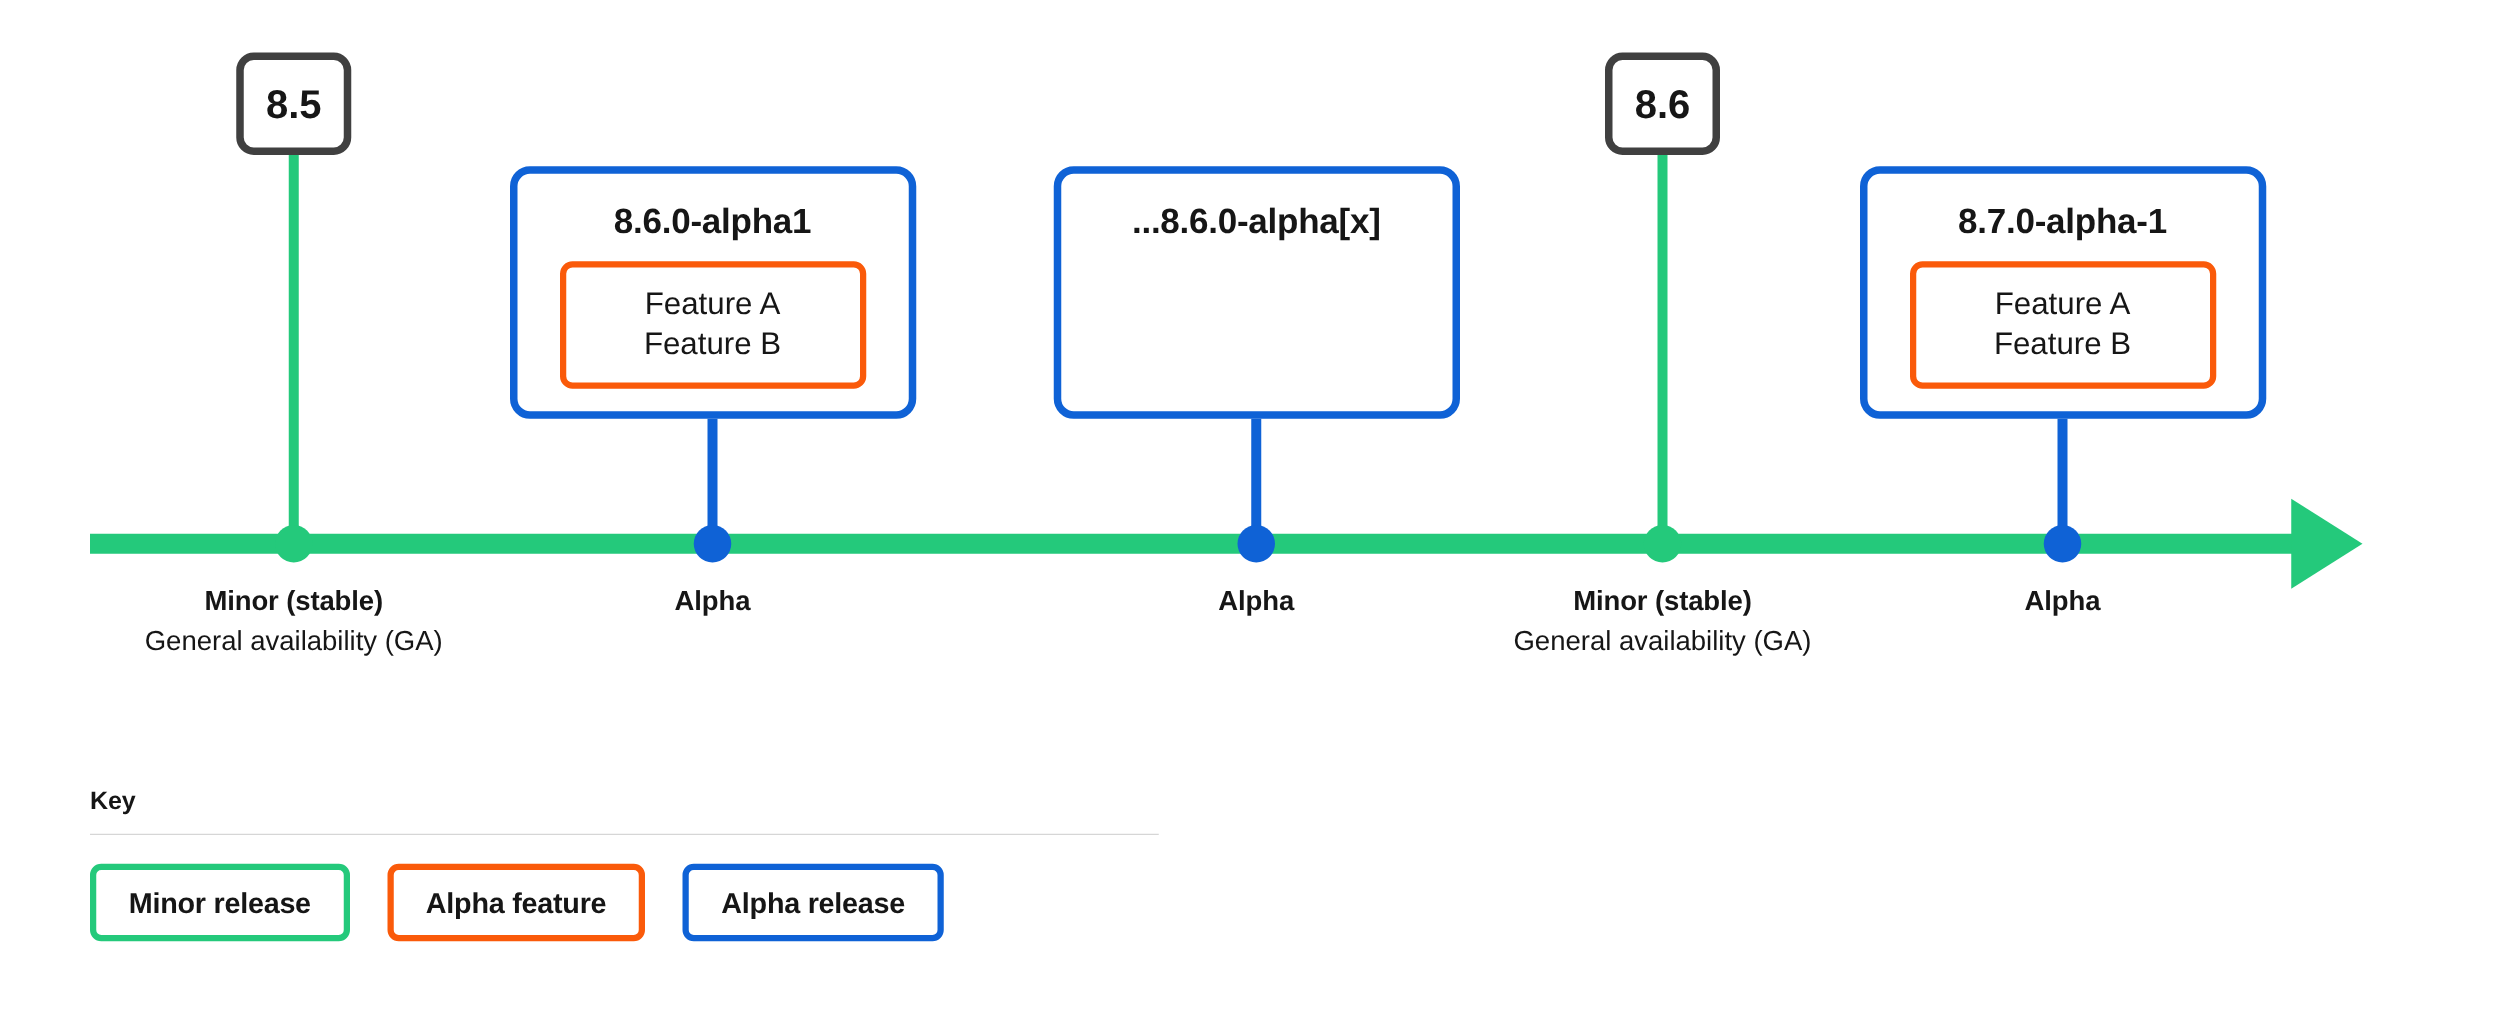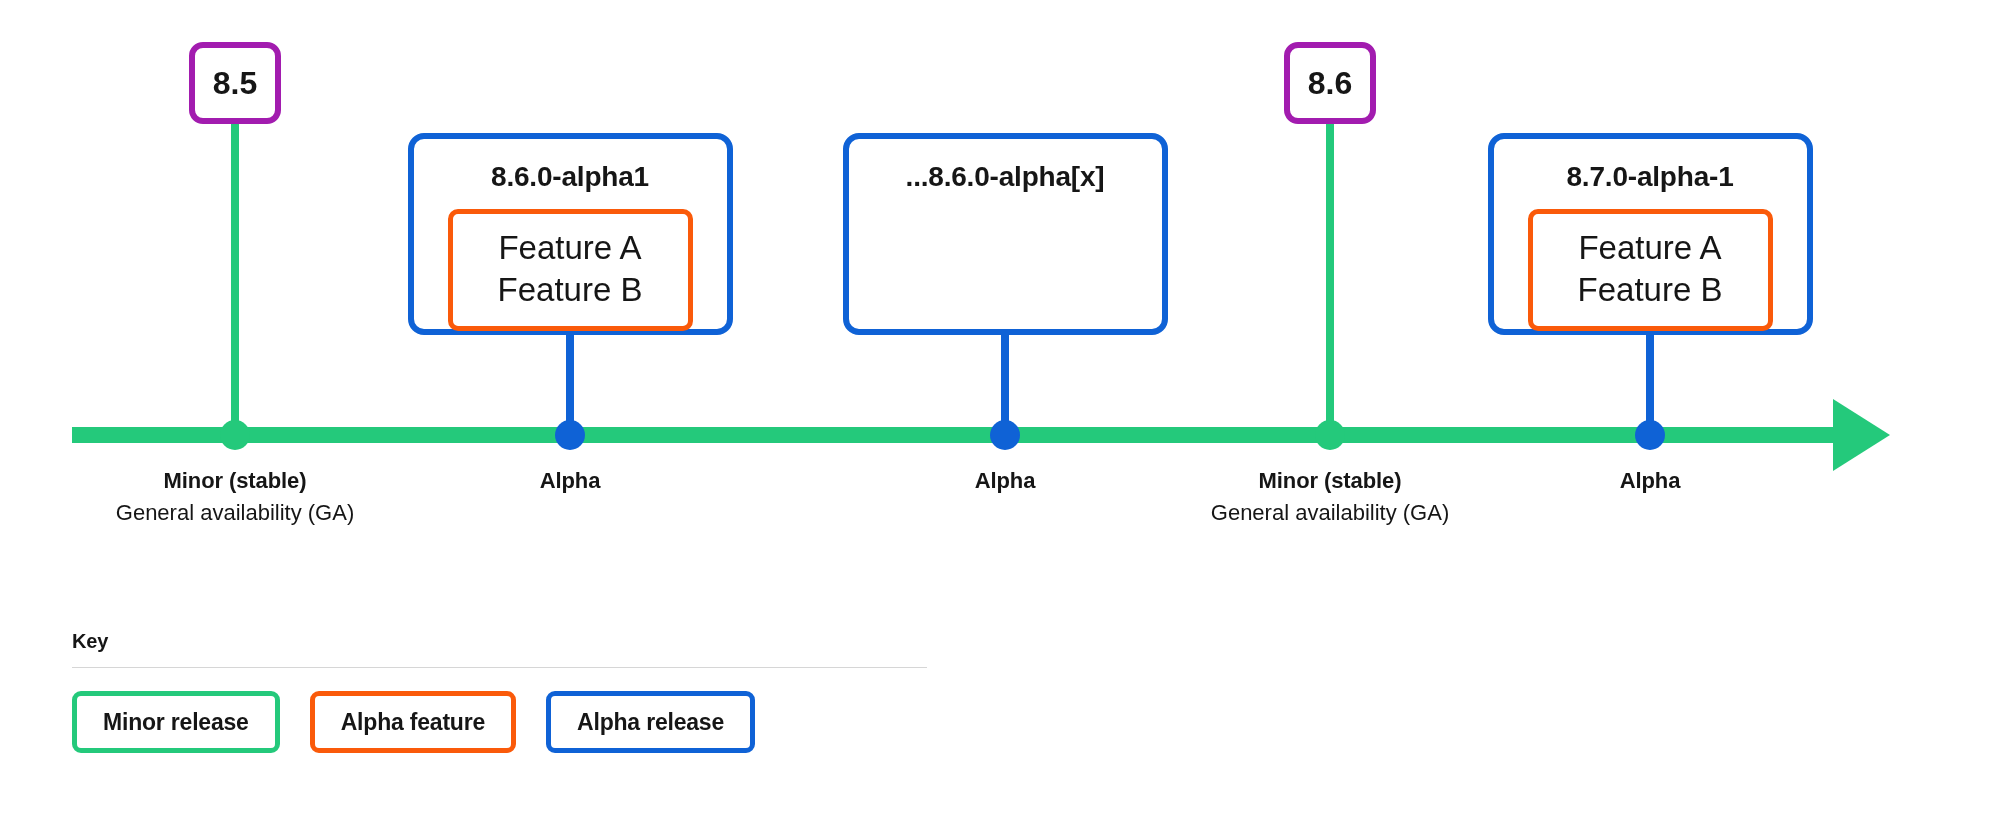--- a/index.html
+++ b/index.html
@@ -91,21 +91,21 @@
     color: #161616;
     margin-top: 3px;
   }
 
   
   .version-flag {
     position: absolute;
     left: -46px;
     width: 92px;
     height: 82px;
-    border: 6px solid #a21caf;
+    border: 6px solid #404040;
     border-radius: 14px;
     background: #ffffff;
     box-sizing: border-box;
     display: flex;
     align-items: center;
     justify-content: center;
     font-size: 32px;
     font-weight: bold;
     color: #161616;
   }
@@ -131,21 +131,21 @@
     margin: 15px auto 0 auto;
     box-sizing: border-box;
     border: 5px solid #FA5A0A;
     border-radius: 10px;
     background: #ffffff;
     padding: 13px 18px 15px 18px;
     text-align: center;
   }
   .feature-box .feature-line {
     display: block;
-    font-size: 33px;
+    font-size: 25px;
     font-weight: normal;
     color: #161616;
     line-height: 1.28;
     text-align: center;
   }
 
   
   #legend {
     position: absolute;
     left: 72px;

